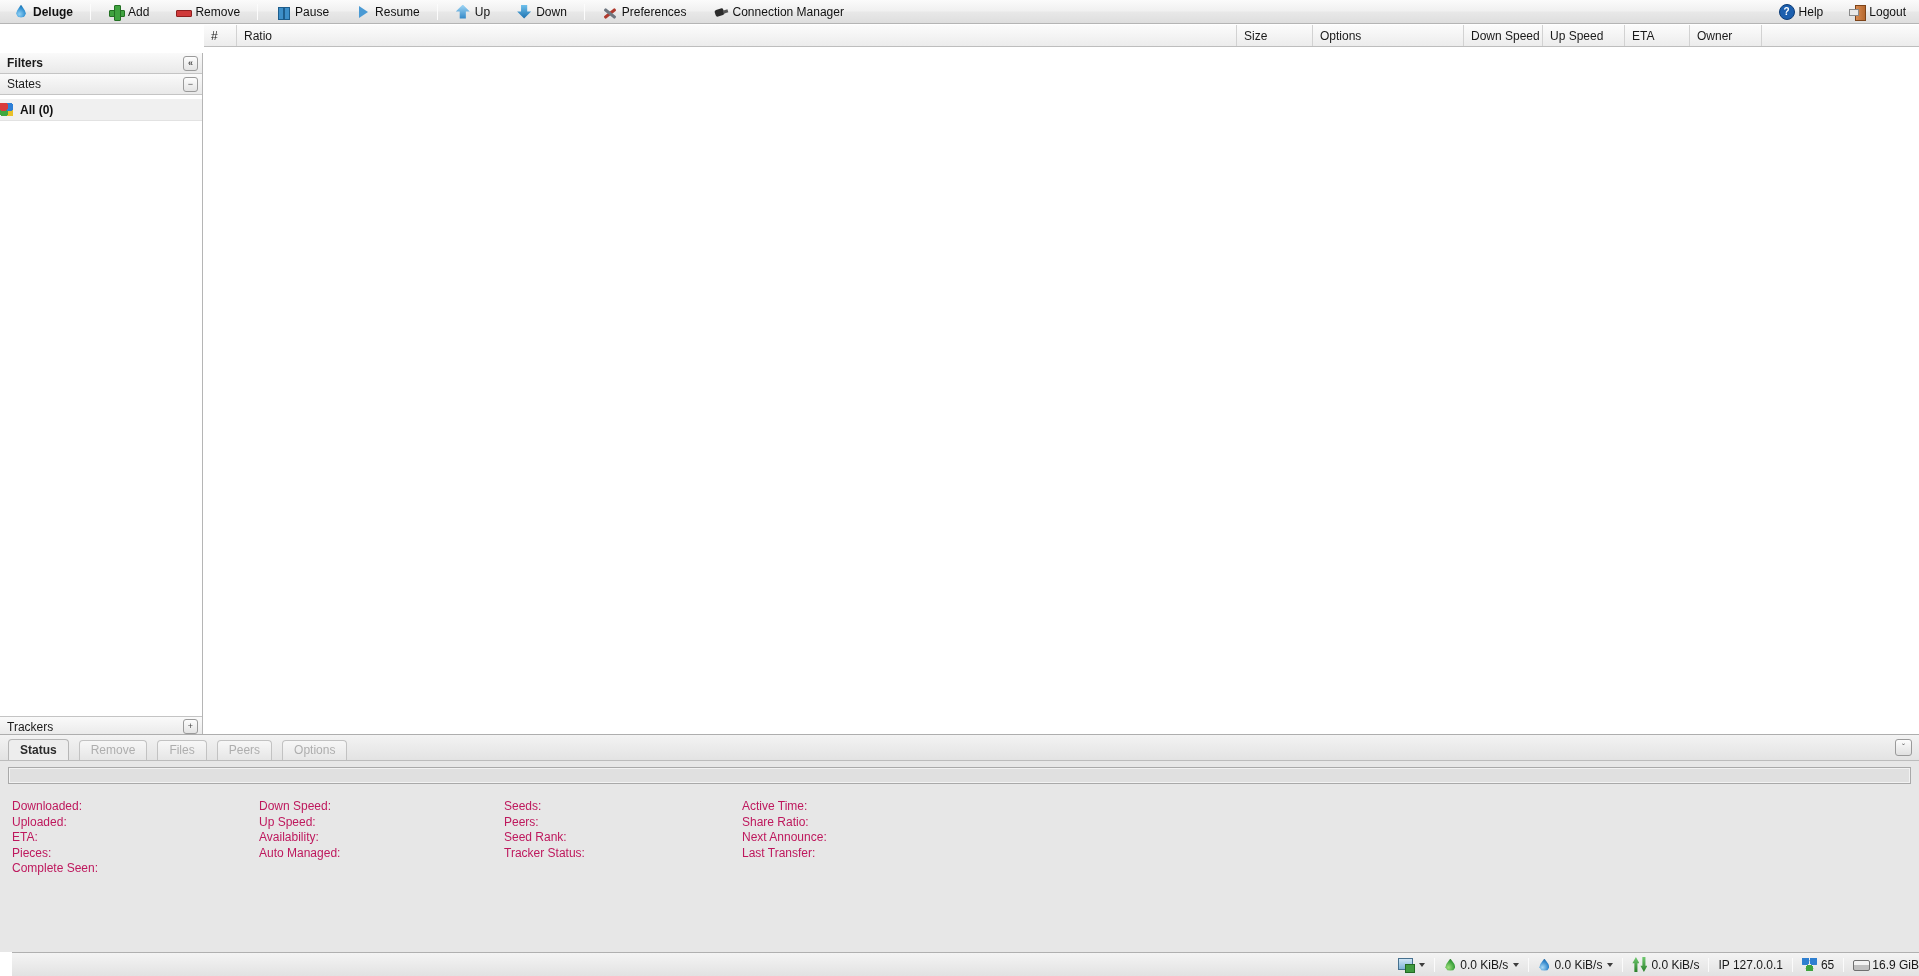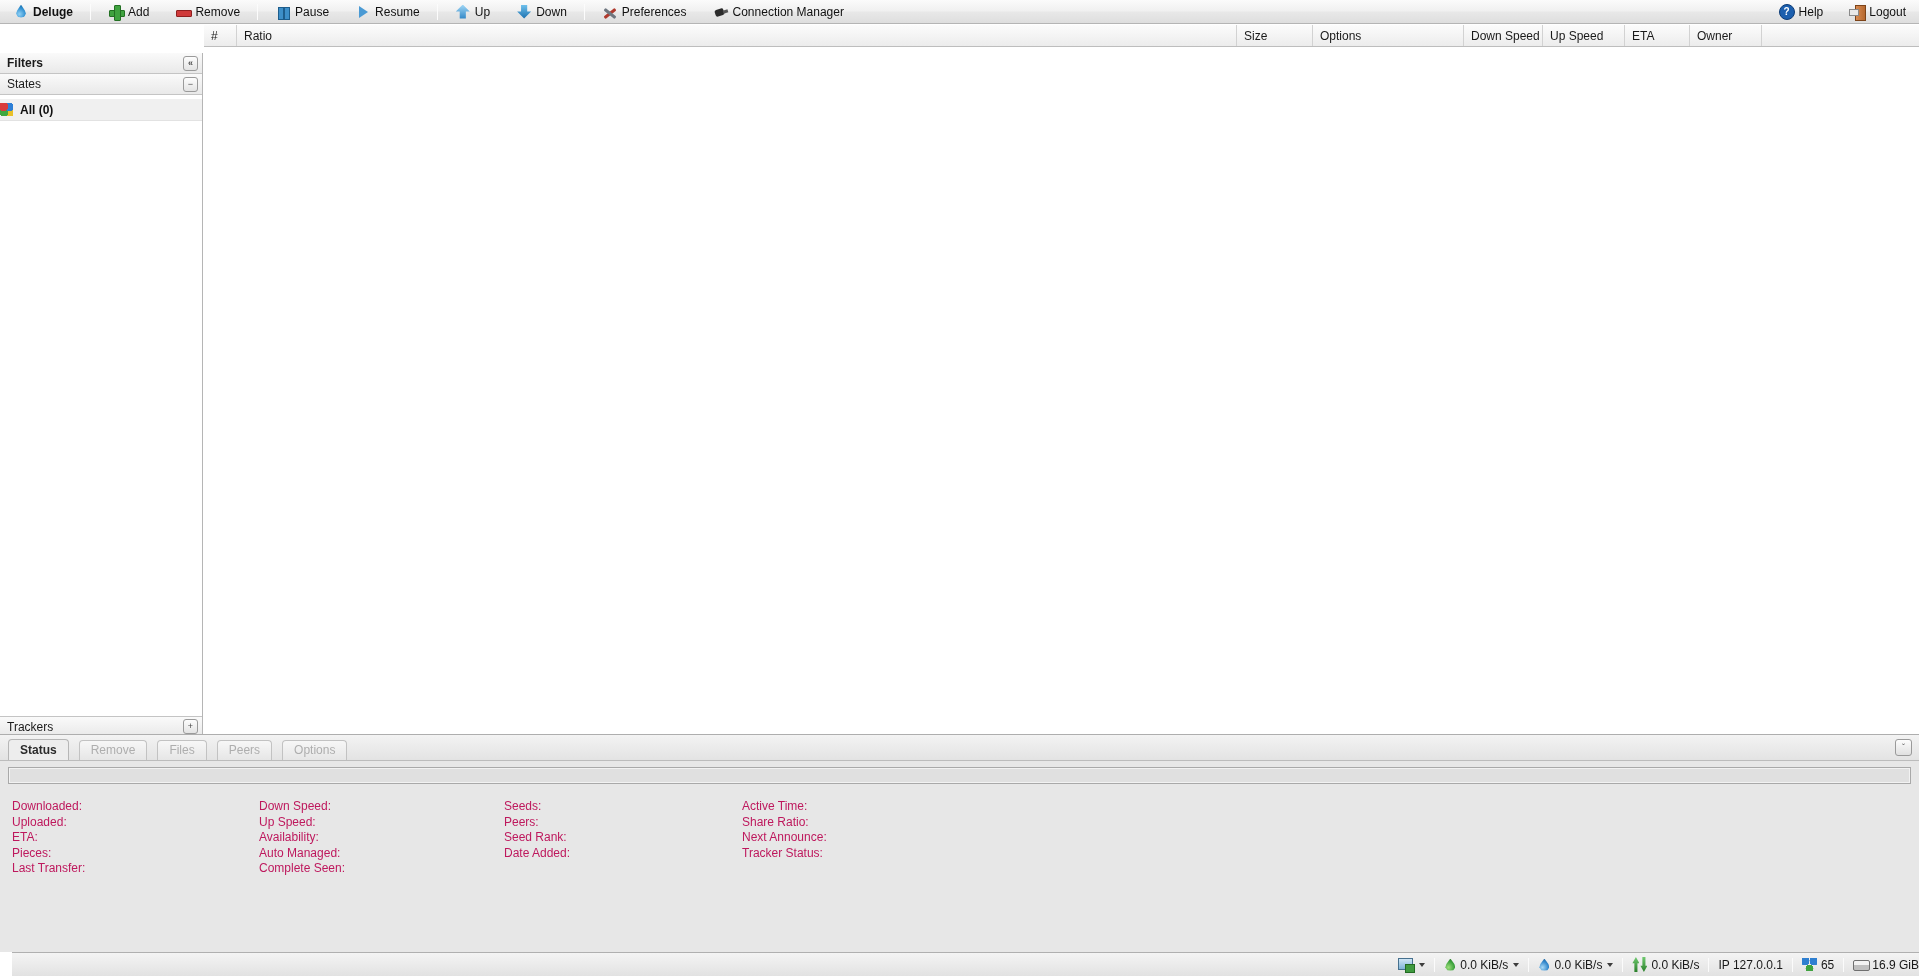--- a/index.html
+++ b/index.html
@@ -386,21 +386,20 @@
     <div class="scell">Peers:</div>
 
     <div class="scell">Share Ratio:</div>
     <div class="scell">ETA:</div>
     <div class="scell">Availability:</div>
     <div class="scell">Seed Rank:</div>
 
     <div class="scell">Next Announce:</div>
     <div class="scell">Pieces:</div>
     <div class="scell">Auto Managed:</div>
-    <div class="scell">Date Added:</div>
 
     <div class="scell">Tracker Status:</div>
     <div class="scell">Last Transfer:</div>
     <div class="scell">Complete Seen:</div>
   </div>
 </div>
 
 <div id="statusbar">
   <div class="sb-item">
     <span class="ico-conn"></span>

